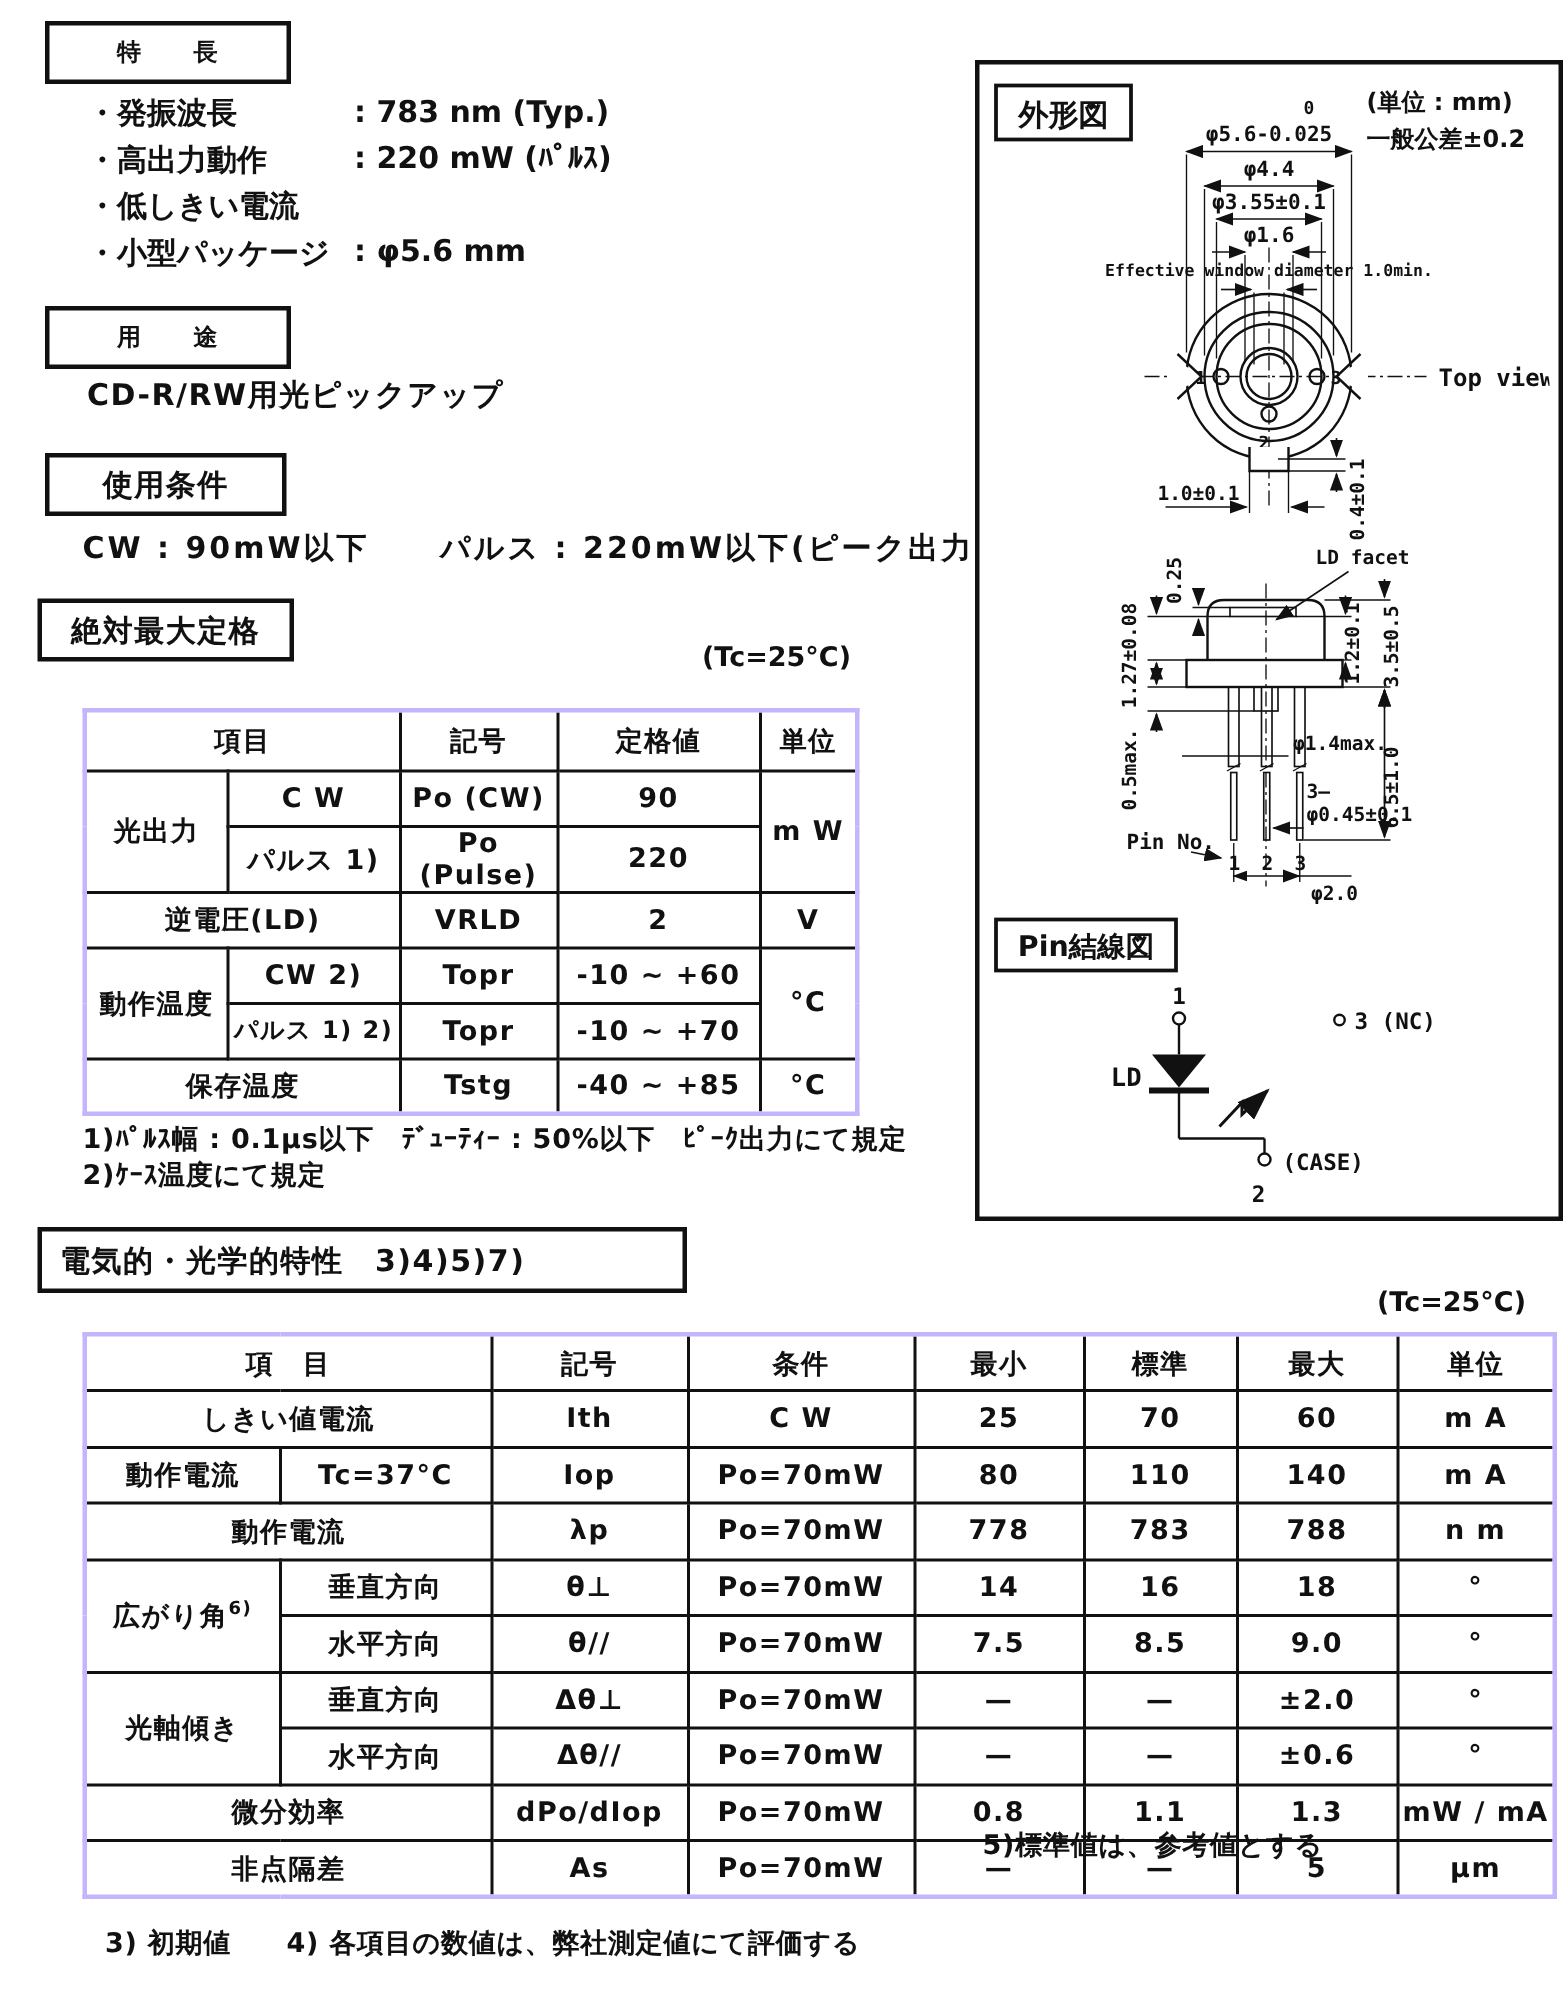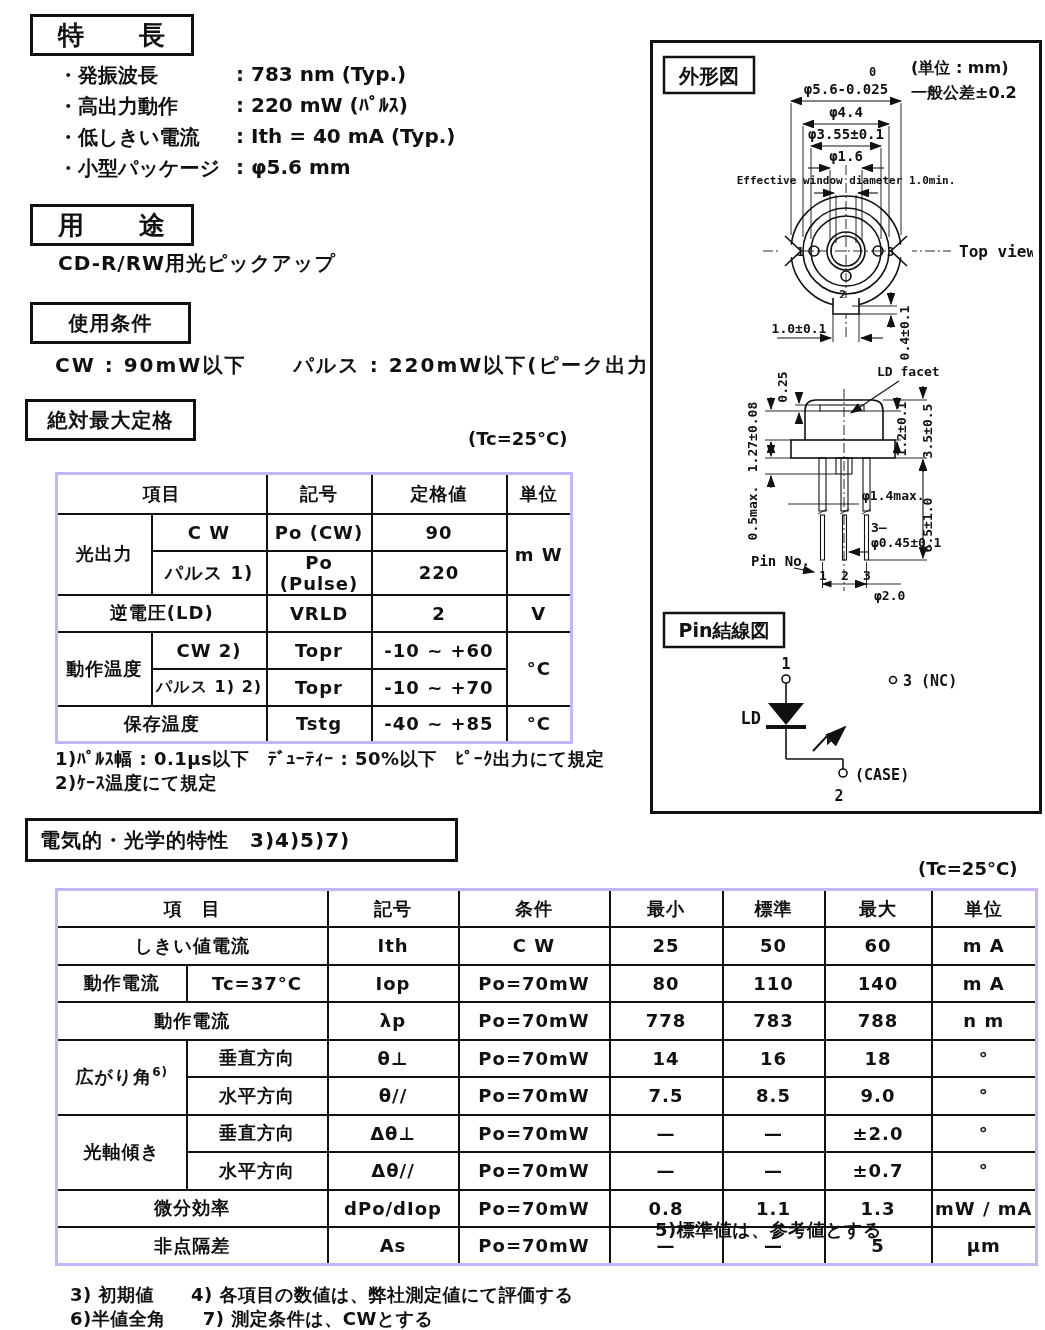--- a/index.html
+++ b/index.html
@@ -1,20 +1,20 @@
 <!DOCTYPE html>
 <html><head>
 <meta charset="utf-8">
 <style>
   html,body{margin:0;padding:0;background:#fff;}
   #page{position:relative;width:1045px;height:1330px;background:#fff;color:#111;
         font-family:"DejaVu Sans","Liberation Sans",sans-serif;font-weight:bold;overflow:hidden;}
   .abs{position:absolute;}
   .tbox{position:absolute;border:3px solid #111;display:flex;align-items:center;justify-content:center;
-        font-size:26px;letter-spacing:1px;background:#fff;}
+        font-size:16px;letter-spacing:1px;background:#fff;}
   .feat-row{display:flex;height:31px;font-size:20px;}
   .feat-label{width:178px;}
   .note{font-size:18px;letter-spacing:.5px;}
   .tcnote{font-size:18px;}
   table{border-collapse:collapse;table-layout:fixed;font-size:18px;font-weight:bold;
         text-align:center;letter-spacing:1px;border:3px solid #c4b5fd;}
   td,th{border:2px solid #111;padding:0;font-weight:bold;overflow:hidden;}
   #abs-max-table tr{height:37px;}
   #abs-max-table tr.hrow{height:40px;}
   #elec-table tr{height:37.5px;}
@@ -39,21 +39,20 @@
     <div class="feat-row">
       <span class="feat-label">・発振波長</span>
       <span>: 783 nm (Typ.)</span>
     </div>
     <div class="feat-row">
       <span class="feat-label">・高出力動作</span>
       <span>: 220 mW (ﾊﾟﾙｽ)</span>
     </div>
     <div class="feat-row">
       <span class="feat-label">・低しきい電流</span>
-      <span>: Ith = 40 mA (Typ.)</span>
     </div>
     <div class="feat-row">
       <span class="feat-label">・小型パッケージ</span>
       <span>: φ5.6 mm</span>
     </div>
   </div>
 
   <div class="tbox" style="left:30px;top:204px;width:158px;height:36px;">
     <span>用　　途</span>
   </div>
@@ -153,21 +152,21 @@
       <th>最小</th>
       <th>標準</th>
       <th>最大</th>
       <th>単位</th>
     </tr>
     <tr>
       <td colspan="2">しきい値電流</td>
       <td>Ith</td>
       <td>C W</td>
       <td>25</td>
-      <td>50</td>
+      <td>70</td>
       <td>60</td>
       <td>m A</td>
     </tr>
     <tr>
       <td>動作電流</td>
       <td>Tc=37°C</td>
       <td>Iop</td>
       <td>Po=70mW</td>
       <td>80</td>
       <td>110</td>
@@ -213,21 +212,21 @@
       <td>—</td>
       <td>±2.0</td>
       <td>°</td>
     </tr>
     <tr>
       <td>水平方向</td>
       <td>Δθ//</td>
       <td>Po=70mW</td>
       <td>—</td>
       <td>—</td>
-      <td>±0.7</td>
+      <td>±0.6</td>
       <td>°</td>
     </tr>
     <tr>
       <td colspan="2">微分効率</td>
       <td>dPo/dIop</td>
       <td>Po=70mW</td>
       <td>0.8</td>
       <td>1.1</td>
       <td>1.3</td>
       <td>mW / mA</td>
@@ -239,21 +238,20 @@
       <td>—</td>
       <td>—</td>
       <td>5</td>
       <td>μm</td>
     </tr>
   </tbody>
     </table>
 
   <div class="abs note" style="left:70px;top:1283px;">3) 初期値　　4) 各項目の数値は、弊社測定値にて評価する</div>
   <div class="abs note" style="left:655px;top:1218px;">5)標準値は、参考値とする</div>
-  <div class="abs note" style="left:70px;top:1307px;">6)半値全角　　7) 測定条件は、CWとする</div>
 
   <div id="outline-panel">
     <svg width="380" height="762" viewBox="0 0 380 762">
       <defs>
         <marker id="ar" orient="auto-start-reverse" markerWidth="11" markerHeight="8" refX="10" refY="4">
           <path d="M0,0 L11,4 L0,8 Z" fill="#111"></path>
         </marker>
       </defs>
 
       <rect x="11" y="14" width="90" height="36" class="med" style="stroke-width:2.5"></rect>

